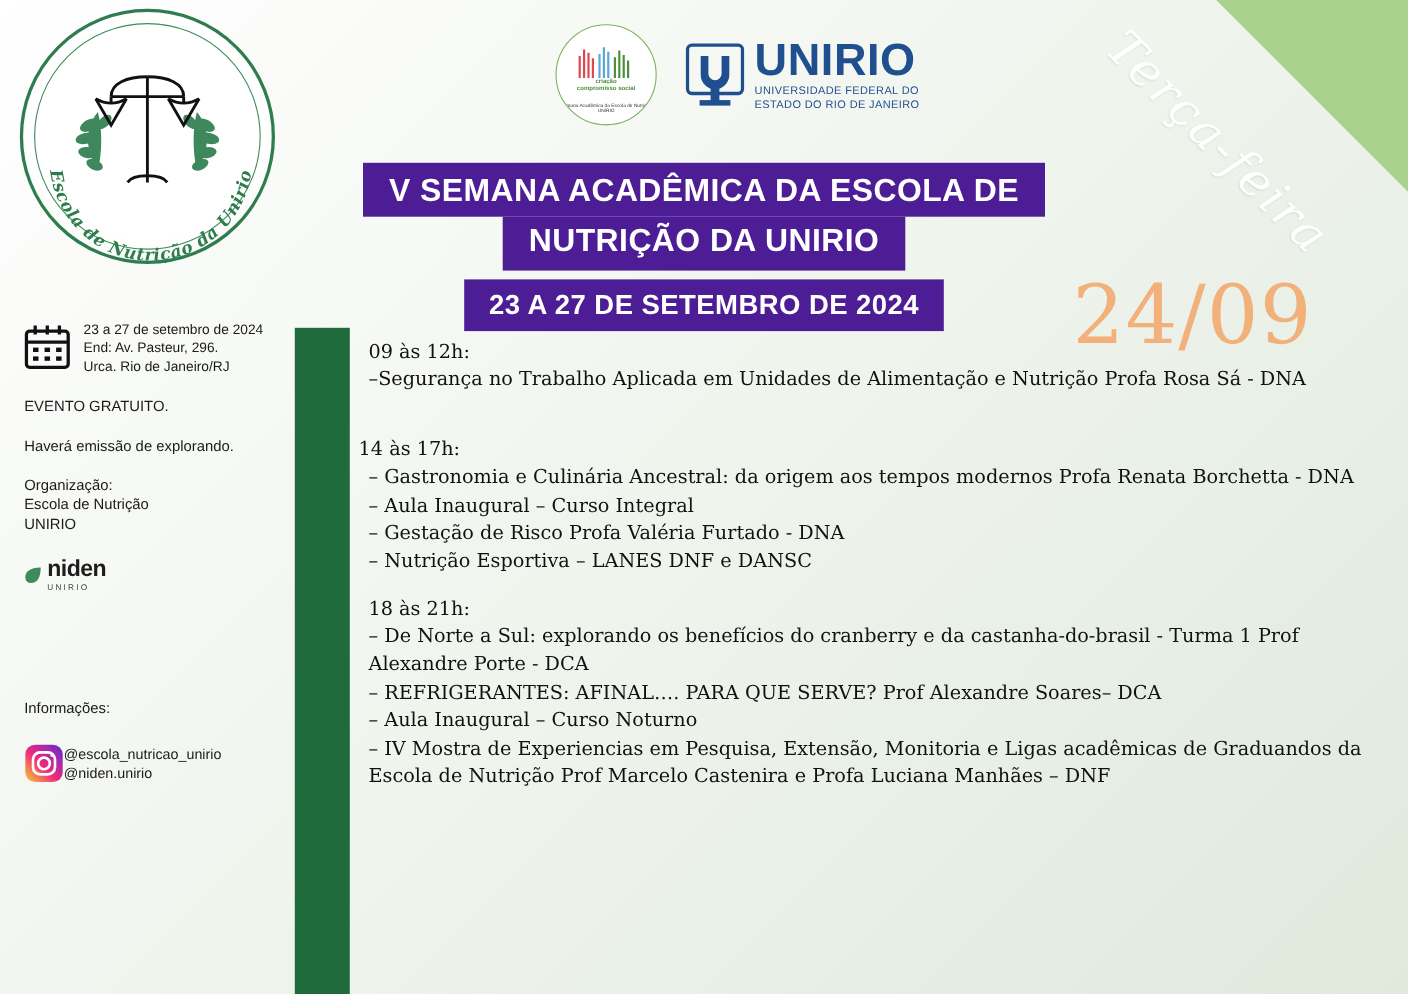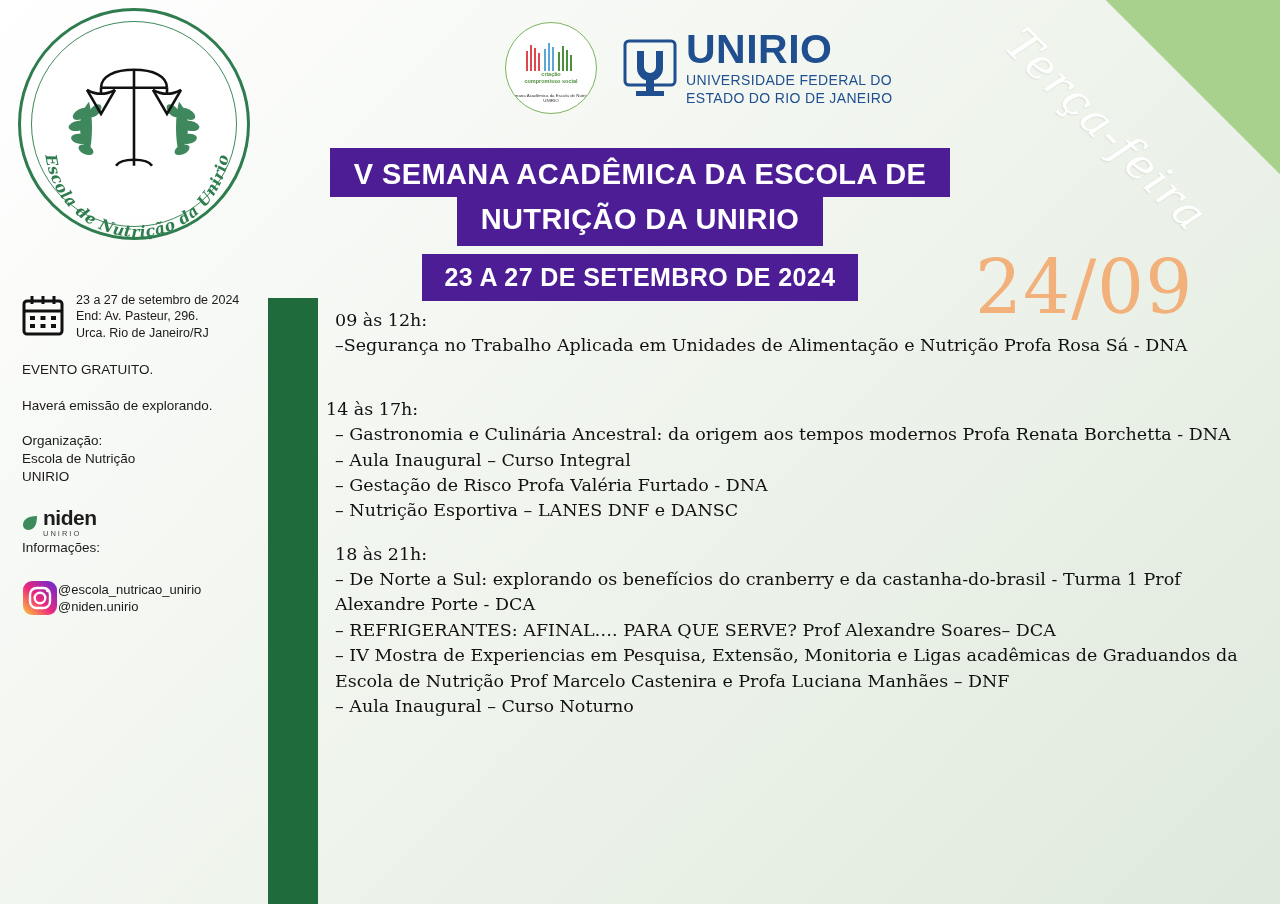--- a/index.html
+++ b/index.html
@@ -113,21 +113,21 @@
   }
   .unirio-logo { display: flex; align-items: center; gap: 9px; }
   .unirio-mark { width: 54px; height: 58px; }
   .unirio-words { line-height: 1; }
   .unirio-words .big {
     font-family: "Liberation Sans", sans-serif;
     font-weight: bold; font-size: 41px;
     color: #1f4f8f; letter-spacing: .5px;
   }
   .unirio-words .small {
-    font-size: 14px; color: #1f4f8f; letter-spacing: .35px;
+    font-size: 10px; color: #1f4f8f; letter-spacing: .35px;
     margin-top: 2px; line-height: 1.28;
   }
 
   
   .title-block { position: absolute; left: 0; right: 0; top: 148px; z-index: 2; }
   .t-row { display: flex; justify-content: center; }
   .t-bar {
     background: #4c1d95;
     color: #ffffff;
     font-weight: bold;
@@ -175,21 +175,21 @@
   .sb-gap { margin-top: 20px; }
   .niden {
     display: flex; align-items: center; gap: 5px;
     margin-top: 22px;
   }
   .niden-word {
     font-size: 21px; font-weight: bold; color: #1d1d1d; letter-spacing: -.5px;
     line-height: .95;
   }
   .niden-sub { font-size: 7.5px; color: #444; letter-spacing: 2px; margin-top: 1px; }
-  .info-title { font-size: 13.5px; }
+  .info-title { margin-top: 96px; font-size: 13.5px; }
   .social { display: flex; align-items: center; margin-top: 24px; }
   .ig-icon { width: 36px; height: 36px; flex: 0 0 36px; }
   .handles { font-size: 13px; line-height: 1.35; }
 
   
   .schedule {
     position: absolute;
     left: 326px; top: 308px;
     width: 950px;
     font-family: "DejaVu Serif", serif;
@@ -388,17 +388,17 @@
     <div class="slot-item indent">– Gestação de Risco Profa Valéria Furtado - DNA</div>
     <div class="slot-item indent">– Nutrição Esportiva – LANES DNF e DANSC</div>
   </div>
 
   <div class="sp-2"></div>
 
   <div class="slot">
     <div class="slot-time indent">18 às 21h:</div>
     <div class="slot-item indent">– De Norte a Sul: explorando os benefícios do cranberry e da castanha-do-brasil - Turma 1 Prof Alexandre Porte - DCA</div>
     <div class="slot-item indent">– REFRIGERANTES: AFINAL…. PARA QUE SERVE? Prof Alexandre Soares– DCA</div>
+    <div class="slot-item indent">– Aula Inaugural – Curso Noturno</div>
     <div class="slot-item indent">– IV Mostra de Experiencias em Pesquisa, Extensão, Monitoria e Ligas acadêmicas de Graduandos da Escola de Nutrição Prof Marcelo Castenira e Profa Luciana Manhães – DNF</div>
-    <div class="slot-item indent">– Aula Inaugural – Curso Noturno</div>
   </div>
 
 </div>
 
 </body></html>

